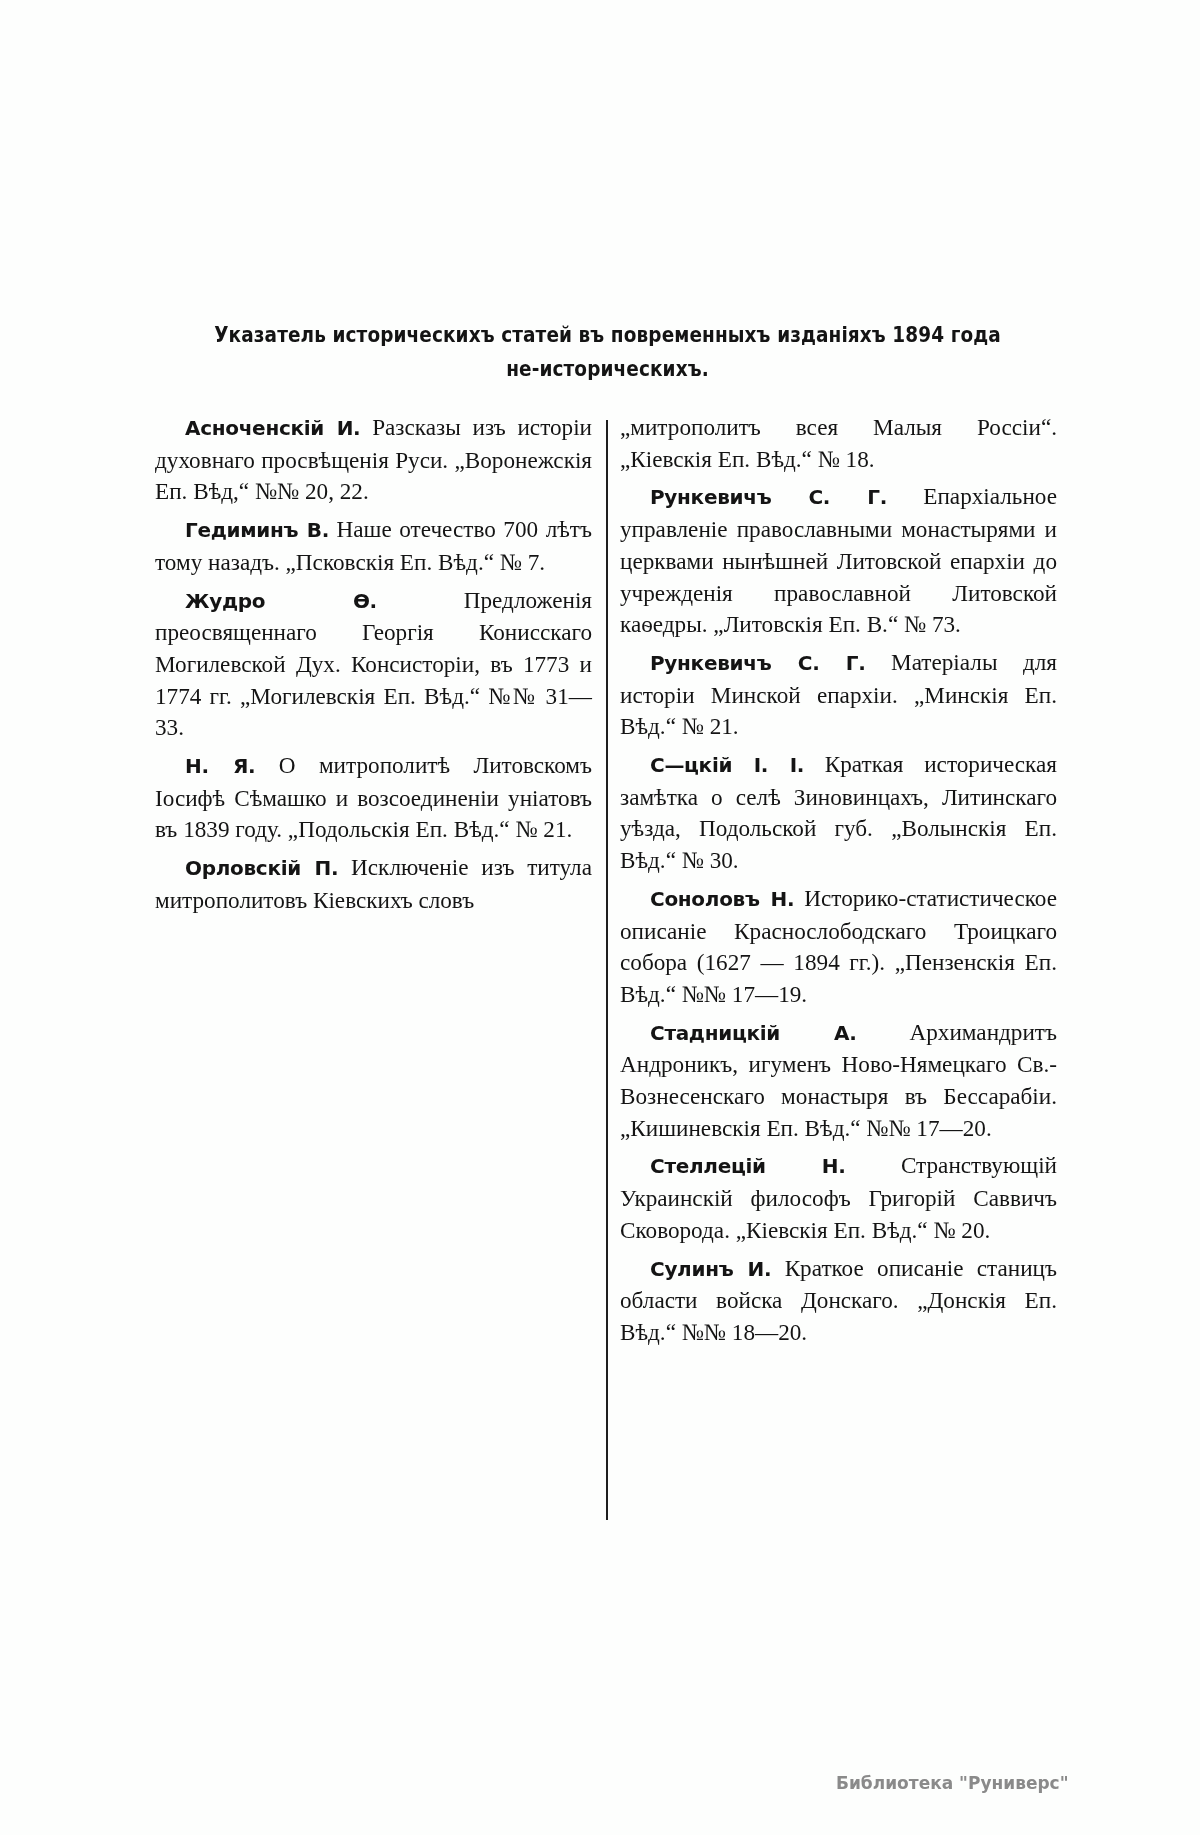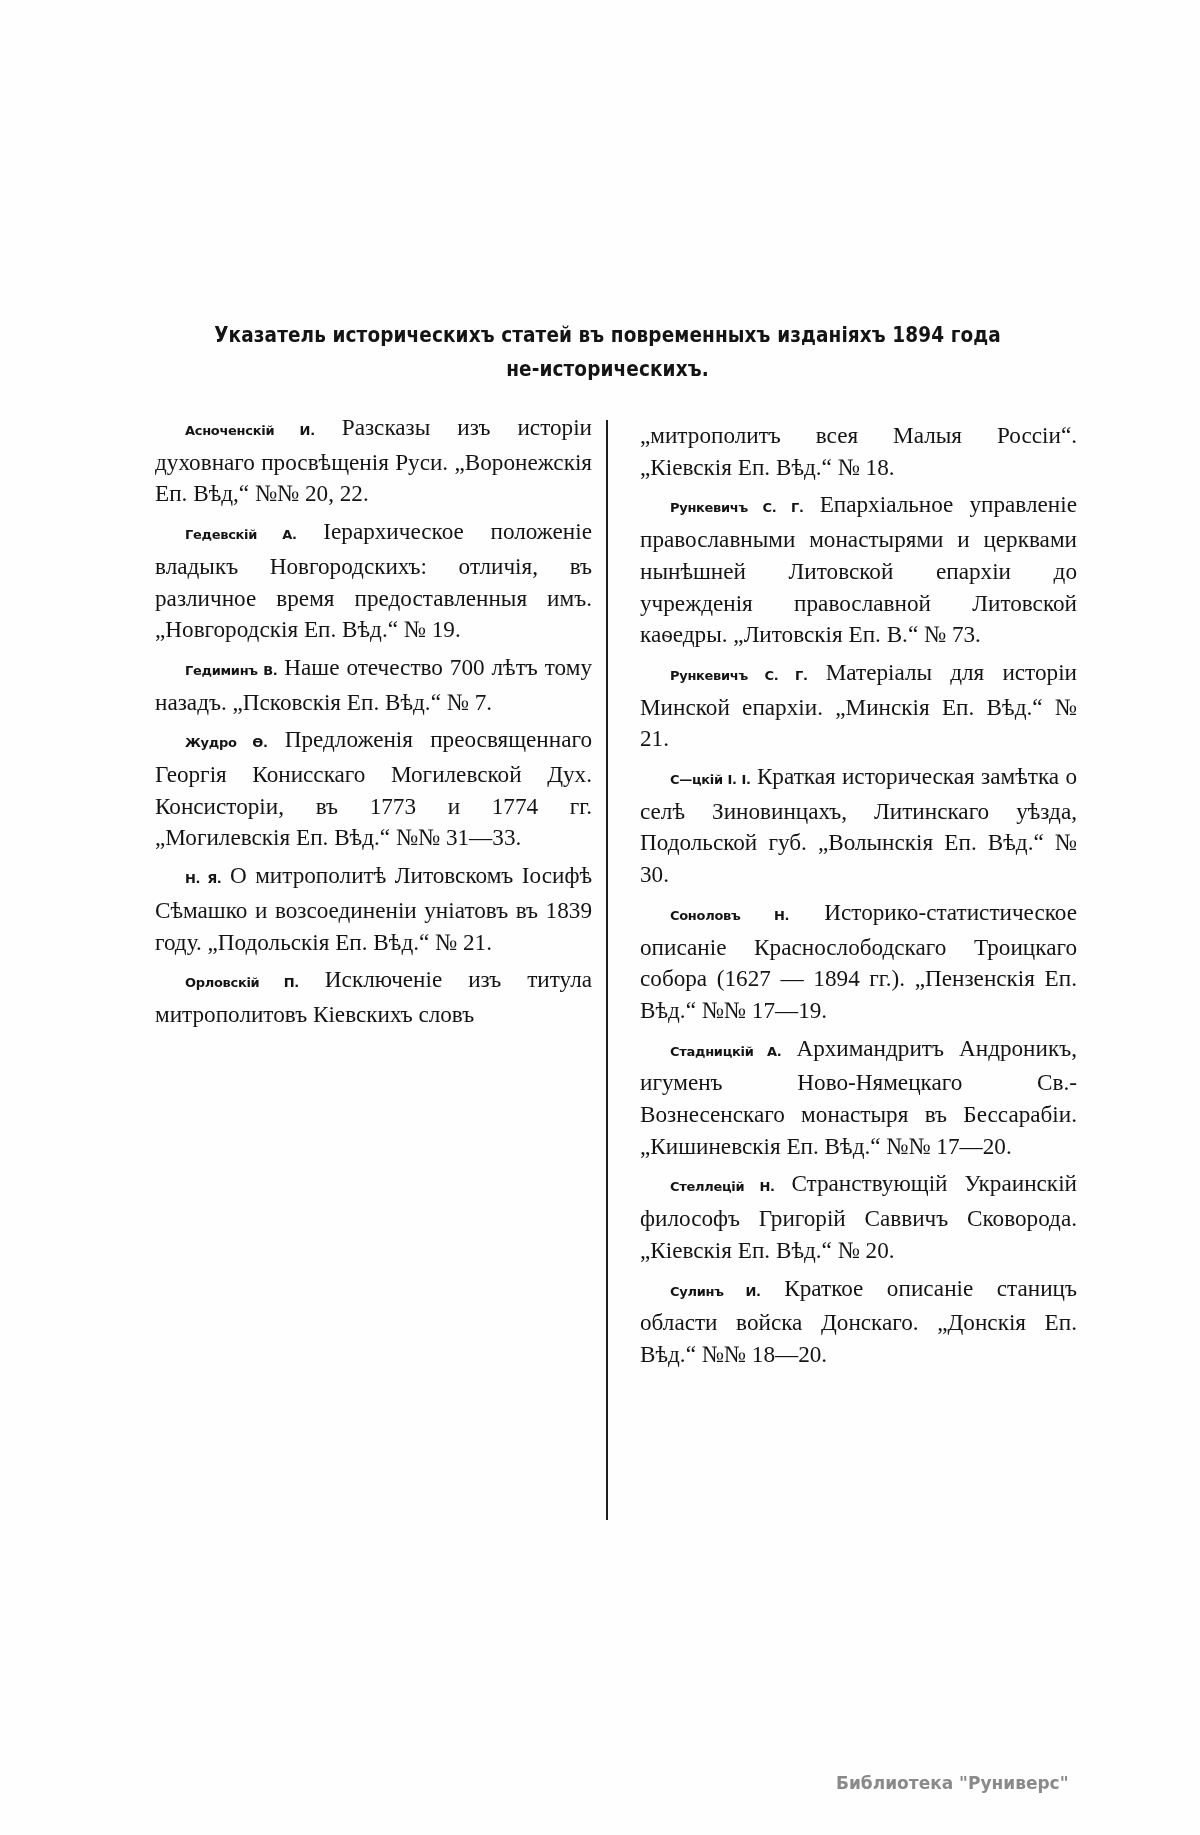--- a/index.html
+++ b/index.html
@@ -28,27 +28,27 @@
       position: absolute;
       top: 412px;
       width: 437px;
       font-family: "Liberation Serif", serif;
       font-size: 23.2px;
       line-height: 31.7px;
       text-align: justify;
       text-align-last: left;
     }
     .col.left { left: 155px; }
-    .col.right { left: 640px; margin-top: 8px; }
+    .col.right { left: 620px; }
     .entry { margin: 0 0 6px 0; text-indent: 30px; }
     .entry.cont { text-indent: 0; }
     .author {
       font-family: "DejaVu Sans", sans-serif;
       font-weight: bold;
-      font-size: 13px;
+      font-size: 20px;
       letter-spacing: -0.3px;
     }
     .divider {
       position: absolute;
       left: 606px; top: 420px;
       width: 1.5px; height: 1100px;
       background: #1e1e1e;
     }
     .watermark {
       position: absolute;
@@ -63,21 +63,20 @@
 </head>
 <body>
 
 <div class="title">
   <span class="line">Указатель историческихъ статей въ повременныхъ изданіяхъ 1894 года</span>
   <span class="line">не-историческихъ.</span>
 </div>
 
 <div class="col left">
   <p class="entry"><span class="author">Асноченскій И.</span><span> Разсказы изъ исторіи духовнаго просвѣщенія Руси. „Воронежскія Еп. Вѣд,“ №№ 20, 22.</span></p>
-  <p class="entry"><span class="author">Гедевскій А.</span><span> Іерархическое положеніе владыкъ Новгородскихъ: отличія, въ различное время предоставленныя имъ. „Новгородскія Еп. Вѣд.“ № 19.</span></p>
   <p class="entry"><span class="author">Гедиминъ В.</span><span> Наше отечество 700 лѣтъ тому назадъ. „Псковскія Еп. Вѣд.“ № 7.</span></p>
   <p class="entry"><span class="author">Жудро Ѳ.</span><span> Предложенія преосвященнаго Георгія Конисскаго Могилевской Дух. Консисторіи, въ 1773 и 1774 гг. „Могилевскія Еп. Вѣд.“ №№ 31—33.</span></p>
   <p class="entry"><span class="author">Н. Я.</span><span> О митрополитѣ Литовскомъ Іосифѣ Сѣмашко и возсоединеніи уніатовъ въ 1839 году. „Подольскія Еп. Вѣд.“ № 21.</span></p>
   <p class="entry"><span class="author">Орловскій П.</span><span> Исключеніе изъ титула митрополитовъ Кіевскихъ словъ</span></p>
 </div>
 
 <div class="divider"></div>
 
 <div class="col right">
   <p class="entry cont">„митрополитъ всея Малыя Россіи“. „Кіевскія Еп. Вѣд.“ № 18.</p>

